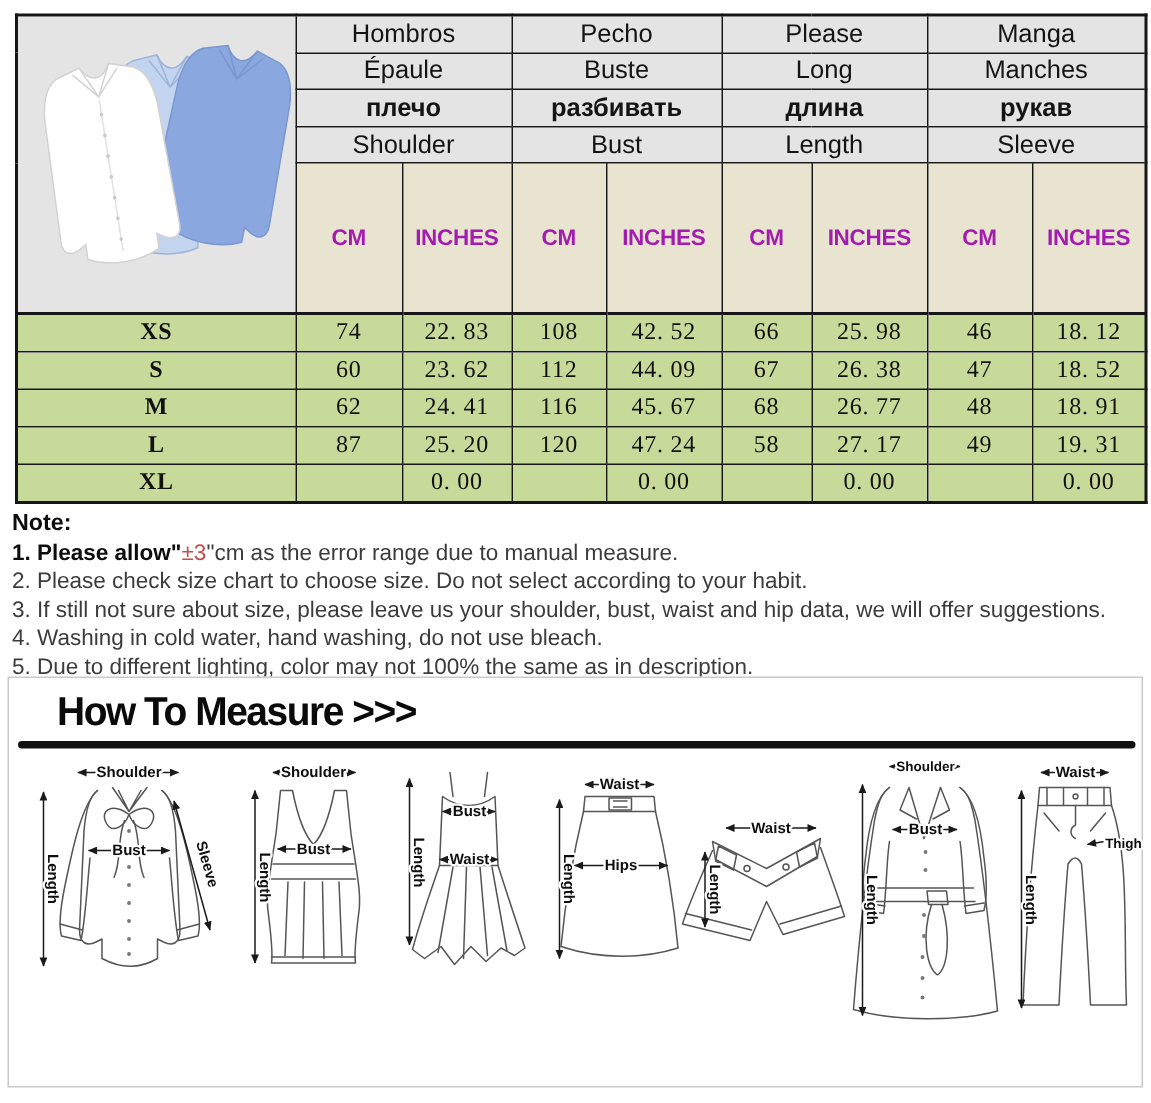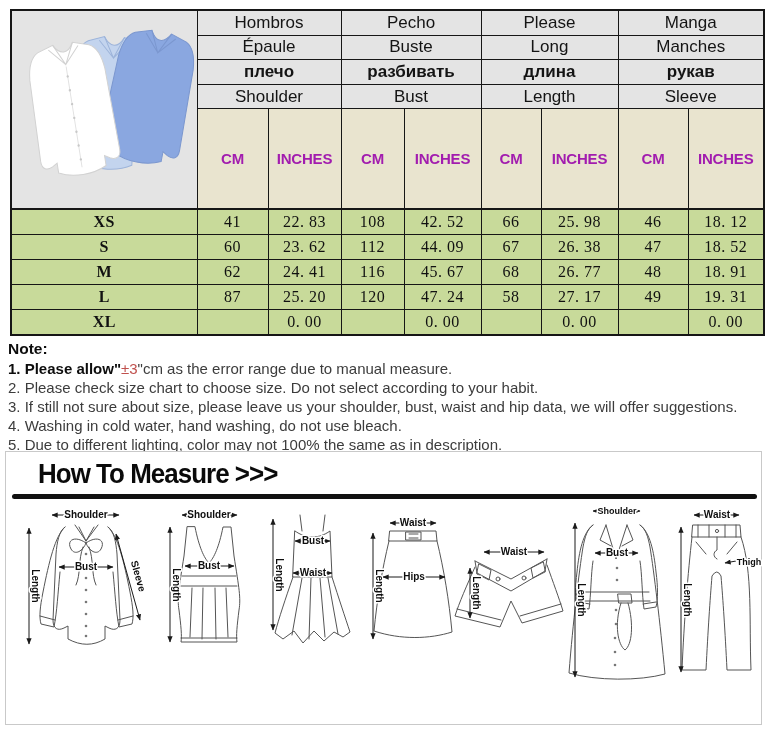--- a/index.html
+++ b/index.html
@@ -120,21 +120,21 @@
     <td>INCHES</td>
     <td>CM</td>
     <td>INCHES</td>
     <td>CM</td>
     <td>INCHES</td>
     <td>CM</td>
     <td>INCHES</td>
   </tr>
   <tr class="data first">
     <td class="size-cell">XS</td>
-    <td>41</td>
+    <td>74</td>
     <td>22. 83</td>
     <td>108</td>
     <td>42. 52</td>
     <td>66</td>
     <td>25. 98</td>
     <td>46</td>
     <td>18. 12</td>
   </tr>
   <tr class="data">
     <td class="size-cell">S</td>

